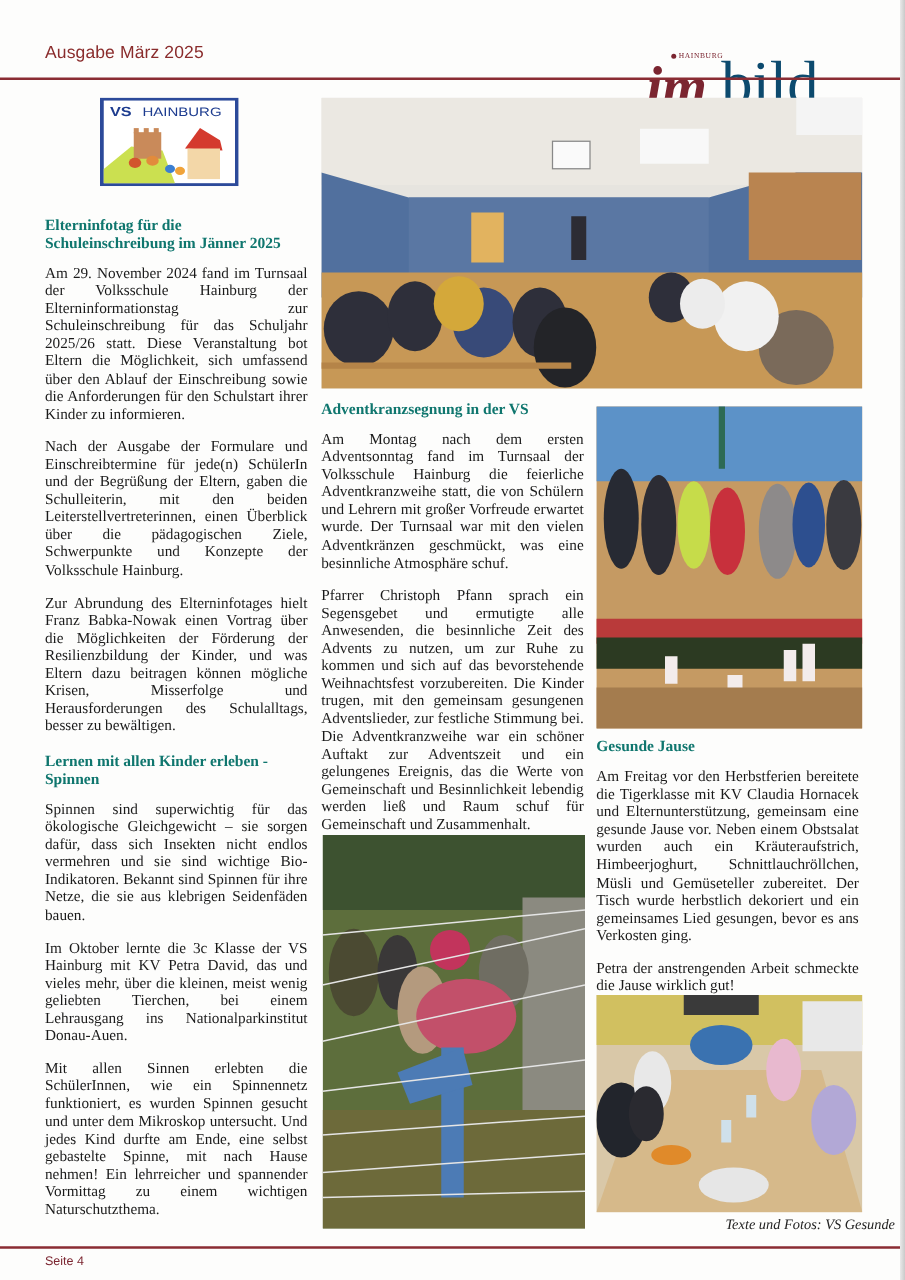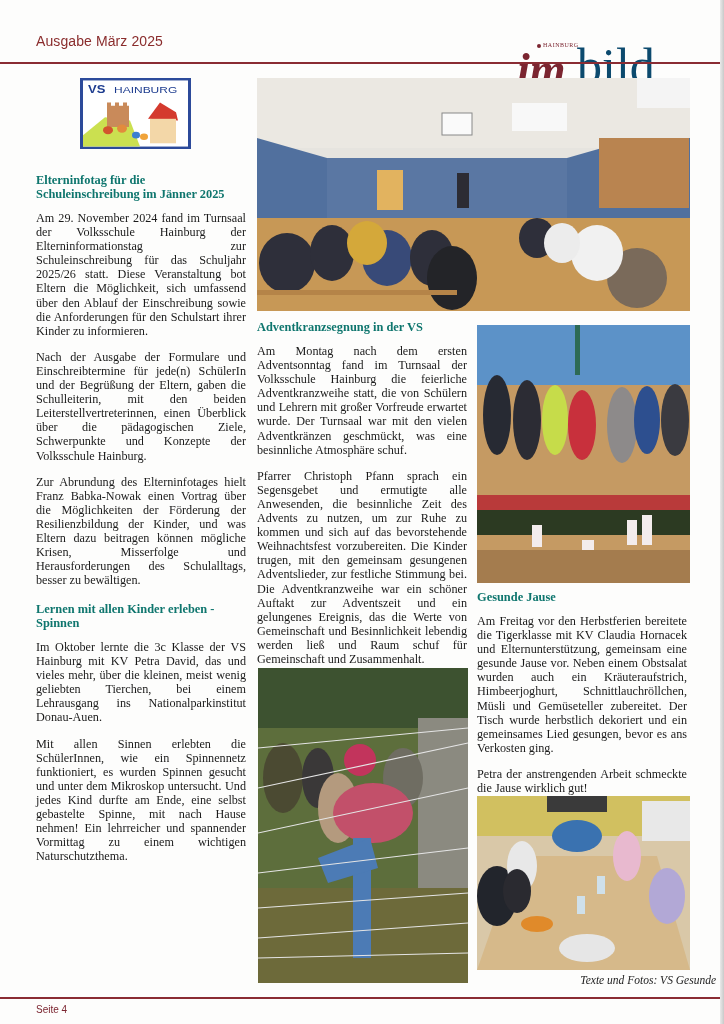--- a/index.html
+++ b/index.html
@@ -99,20 +99,21 @@
 
 <div class="col" style="left:36px; top:173px; width:210px;">
   <h2>Elterninfotag für die Schuleinschreibung im Jänner 2025</h2>
   <p>Am 29. November 2024 fand im Turnsaal der Volksschule Hainburg der Elterninformationstag zur Schuleinschreibung für das Schuljahr 2025/26 statt. Diese Veranstaltung bot Eltern die Möglichkeit, sich umfassend über den Ablauf der Einschreibung sowie die Anforderungen für den Schulstart ihrer Kinder zu informieren.</p>
   <p>Nach der Ausgabe der Formulare und Einschreibtermine für jede(n) SchülerIn und der Begrüßung der Eltern, gaben die Schulleiterin, mit den beiden Leiterstellvertreterinnen, einen Überblick über die pädagogischen Ziele, Schwerpunkte und Konzepte der Volksschule Hainburg.</p>
   <p>Zur Abrundung des Elterninfotages hielt Franz Babka-Nowak einen Vortrag über die Möglichkeiten der Förderung der Resilienzbildung der Kinder, und was Eltern dazu beitragen können mögliche Krisen, Misserfolge und Herausforderungen des Schulalltags, besser zu bewältigen.</p>
 </div>
 
 <div class="col" style="left:36px; top:602px; width:210px;">
   <h2>Lernen mit allen Kinder erleben - Spinnen</h2>
+  <p>Spinnen sind superwichtig für das ökologische Gleichgewicht – sie sorgen dafür, dass sich Insekten nicht endlos vermehren und sie sind wichtige Bio-Indikatoren. Bekannt sind Spinnen für ihre Netze, die sie aus klebrigen Seidenfäden bauen.</p>
   <p>Im Oktober lernte die 3c Klasse der VS Hainburg mit KV Petra David, das und vieles mehr, über die kleinen, meist wenig geliebten Tierchen, bei einem Lehrausgang ins Nationalparkinstitut Donau-Auen.</p>
   <p>Mit allen Sinnen erlebten die SchülerInnen, wie ein Spinnennetz funktioniert, es wurden Spinnen gesucht und unter dem Mikroskop untersucht. Und jedes Kind durfte am Ende, eine selbst gebastelte Spinne, mit nach Hause nehmen! Ein lehrreicher und spannender Vormittag zu einem wichtigen Naturschutzthema.</p>
 </div>
 
 <div class="photo" style="left:257px; top:78px; width:433px; height:233px;">
   <svg viewBox="0 0 433 233" preserveAspectRatio="none">
     <rect x="0" y="0" width="433" height="233" fill="#e6e4df"></rect>
     <rect x="0" y="0" width="433" height="70" fill="#ebe8e2"></rect>
     <polygon points="0,60 70,80 310,80 380,60 433,60 433,160 0,160" fill="#51709e"></polygon>
     <rect x="70" y="80" width="240" height="70" fill="#5a77a3"></rect>

